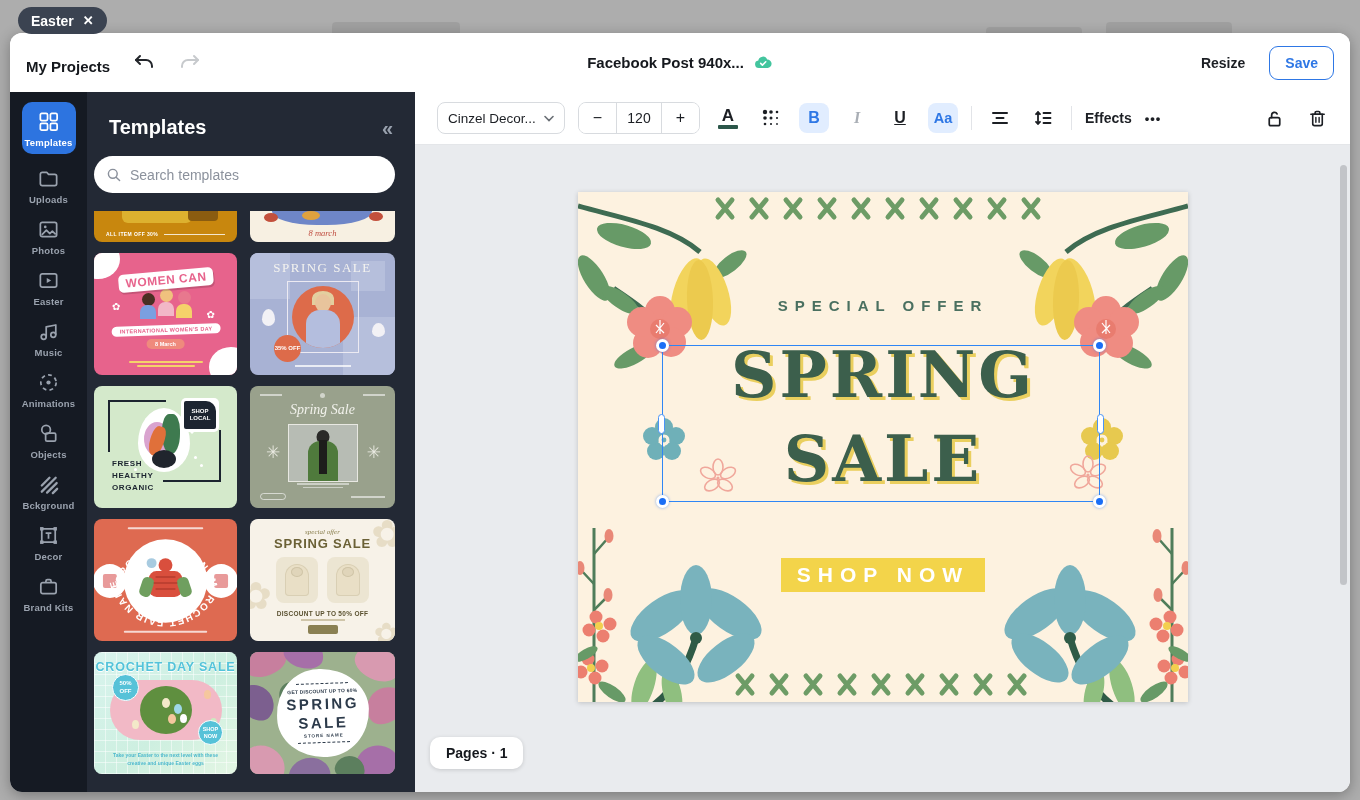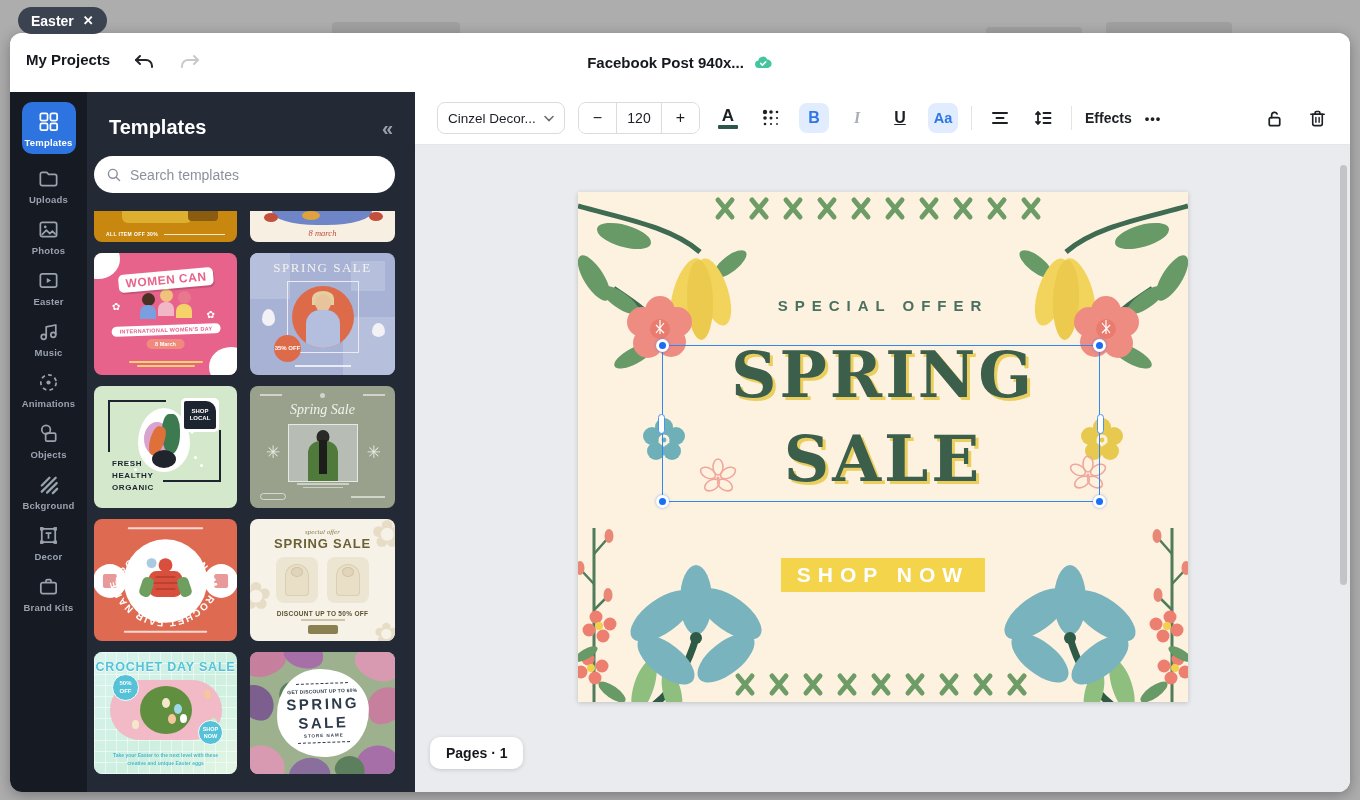--- a/index.html
+++ b/index.html
@@ -13,21 +13,21 @@
   .close-pill{position:absolute;left:18px;top:7px;height:27px;z-index:9;display:flex;align-items:center;gap:9px;
     padding:0 13px;background:#3b4351;color:#fff;border-radius:15px;font-size:14px;font-weight:600;cursor:pointer}
   .close-pill .x{font-size:13px;font-weight:700}
 
   
   .window{position:absolute;left:10px;top:33px;width:1340px;height:759px;border-radius:12px;overflow:hidden;
     background:#fff;box-shadow:0 3px 14px rgba(0,0,0,.3);display:flex;flex-direction:column}
 
   
   .app-header{height:59px;flex:0 0 auto;background:#fff;display:flex;align-items:center;padding:0 16px;position:relative}
-  .hdr-left{display:flex;align-items:flex-start;gap:22px}
+  .hdr-left{display:flex;align-items:flex-end;gap:22px}
   .hdr-projects{font-size:15px;font-weight:700;color:#15181d;cursor:pointer}
   .hdr-ico{width:24px;height:24px;cursor:pointer}
   .hdr-title{position:absolute;left:0;right:0;display:flex;justify-content:center;align-items:center;gap:9px;
     font-size:15px;font-weight:700;color:#15181d;pointer-events:none}
   .hdr-right{margin-left:auto;display:flex;align-items:center;gap:24px}
   .resize-btn{font-size:14px;font-weight:700;color:#1c1f24;background:none;border:none;cursor:pointer}
   .save-btn{font-size:14px;font-weight:700;color:#2e77e5;background:#fff;border:1.5px solid #2e77e5;border-radius:9px;
     padding:8px 15px;cursor:pointer}
 
   .app-body{flex:1;display:flex;min-height:0}
@@ -272,20 +272,24 @@
         <path d="M16 5l4 4-4 4"></path>
           <path d="M20 9H10a6 6 0 0 0-6 6v1"></path>
       </svg>
     </div>
     <div class="hdr-title">
       <span>Facebook Post 940x...</span>
       <svg width="20" height="20" viewBox="0 0 24 24">
         <path d="M7 18a4.5 4.5 0 0 1-.6-8.96 5.5 5.5 0 0 1 10.6-1.1A4 4 0 0 1 17.5 18z" fill="#43c59e"></path>
         <path d="M9.2 12.4l2.1 2.1 4-4" stroke="#fff" stroke-width="1.9" fill="none" stroke-linecap="round" stroke-linejoin="round"></path>
       </svg>
+    </div>
+    <div class="hdr-right">
+      <button class="resize-btn">Resize</button>
+      <button class="save-btn">Save</button>
     </div>
   </header>
 
   <div class="app-body">
 
     <nav class="rail">
       <div class="rail-item active">
         <svg viewBox="0 0 24 24" fill="none" stroke="currentColor" stroke-width="1.8" stroke-linejoin="round">
           <rect x="3.5" y="3.5" width="7.5" height="7.5" rx="1.5"></rect>
             <rect x="14" y="3.5" width="7" height="7.5" rx="1.5"></rect>

